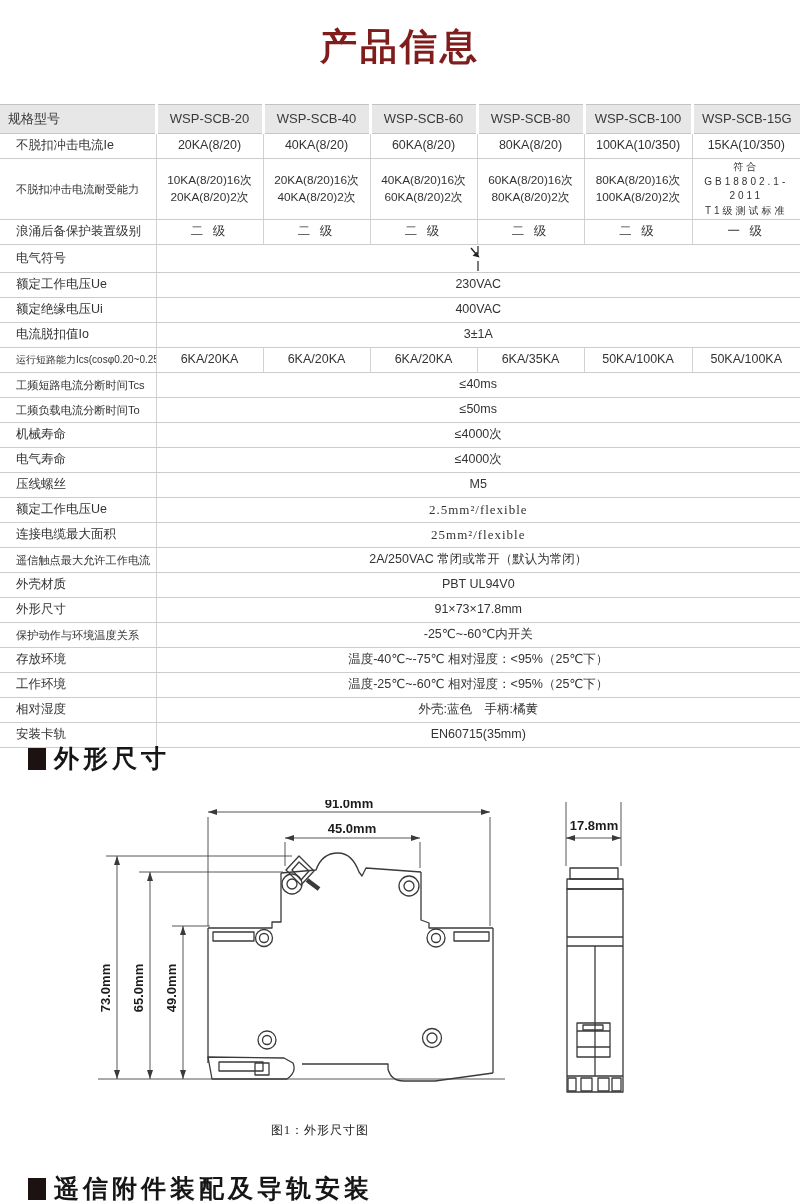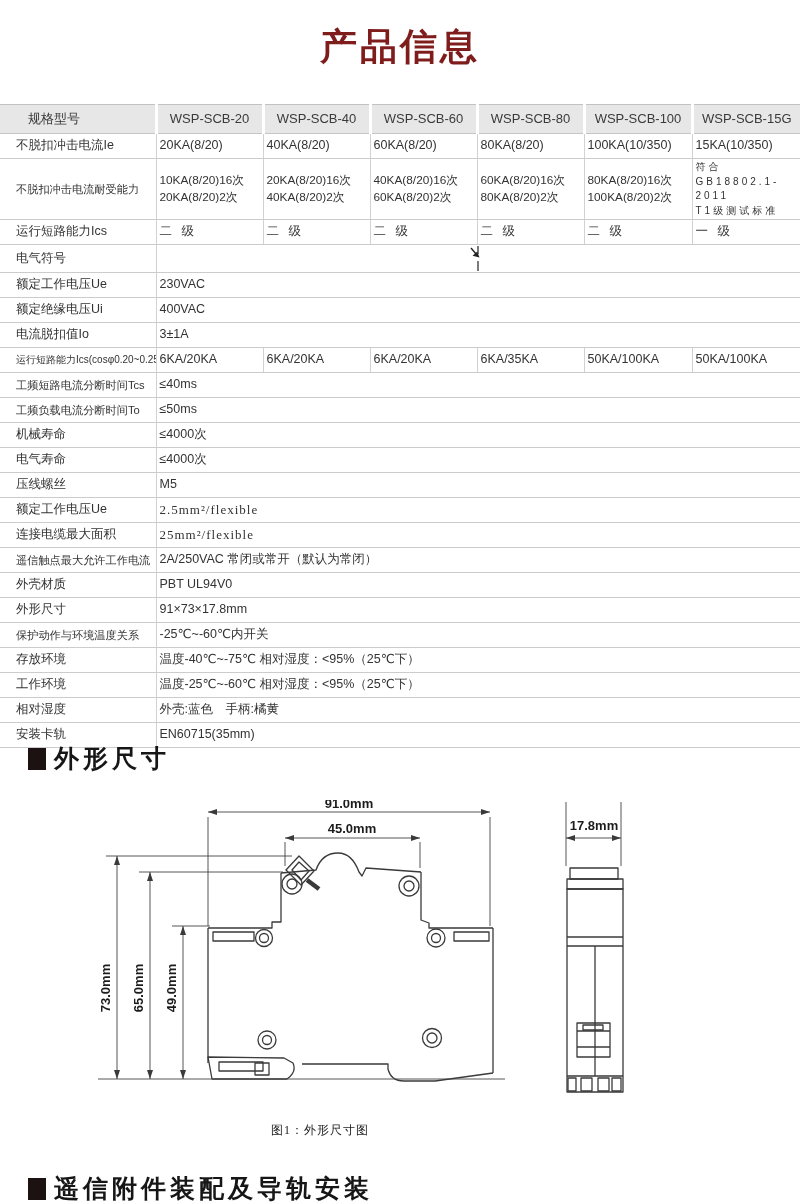--- a/index.html
+++ b/index.html
@@ -22,28 +22,28 @@
   table.spec th,table.spec td{
     font-weight:normal;font-size:12.5px;color:#333;
     padding:1px 3px;line-height:1.25;
   }
   table.spec thead th{
     background:#e7e7e7;height:26px;font-size:13px;color:#3a3a3a;
     border-left:3px solid #ffffff;
     border-top:1px solid #c2c2c2;border-bottom:1px solid #c6c6c6;
     text-align:center;
   }
-  table.spec thead th:first-child{border-left:none;text-align:left;padding-left:28px;}
+  table.spec thead th:first-child{border-left:none;text-align:left;padding-left:8px;}
   table.spec tbody th.lbl{
     text-align:left;padding-left:16px;height:22px;
     border-bottom:1px solid #cccccc;border-right:1px solid #d2d2d2;
     white-space:nowrap;overflow:hidden;
   }
   table.spec tbody td{
-    height:22px;
+    text-align:center;height:22px;
     border-bottom:1px solid #cccccc;border-left:1px solid #d2d2d2;
     white-space:pre-line;
   }
   table.spec tbody td:first-of-type{border-left:none;}
   .lbl-sm{font-size:11.2px !important;}
   .lbl-xs{font-size:10px !important;}
   .two-line{font-size:11.8px !important;line-height:1.4 !important;}
   .note{font-size:10px !important;line-height:1.45 !important;}
   .serif{font-family:"Liberation Serif","DejaVu Serif",serif;letter-spacing:1px;font-size:13px !important;}
   .wide{letter-spacing:3px;}
@@ -115,21 +115,21 @@
         <td class="two-line">40KA(8/20)16次
 60KA(8/20)2次</td>
         <td class="two-line">60KA(8/20)16次
 80KA(8/20)2次</td>
         <td class="two-line">80KA(8/20)16次
 100KA(8/20)2次</td>
         <td class="two-line note wide">符合GB18802.1-2011
 T1级测试标准</td>
       </tr>
       <tr>
-        <th class="lbl">运行短路能力Ics</th>
+        <th class="lbl">浪涌后备保护装置级别</th>
         <td class="wide">二 级</td>
         <td class="wide">二 级</td>
         <td class="wide">二 级</td>
         <td class="wide">二 级</td>
         <td class="wide">二 级</td>
         <td class="wide">一 级</td>
       </tr>
       <tr>
         <th class="lbl">电气符号</th>
         <td colspan="6"><svg width="18" height="25" viewBox="0 0 18 25" style="display:block;margin:0 auto;">

